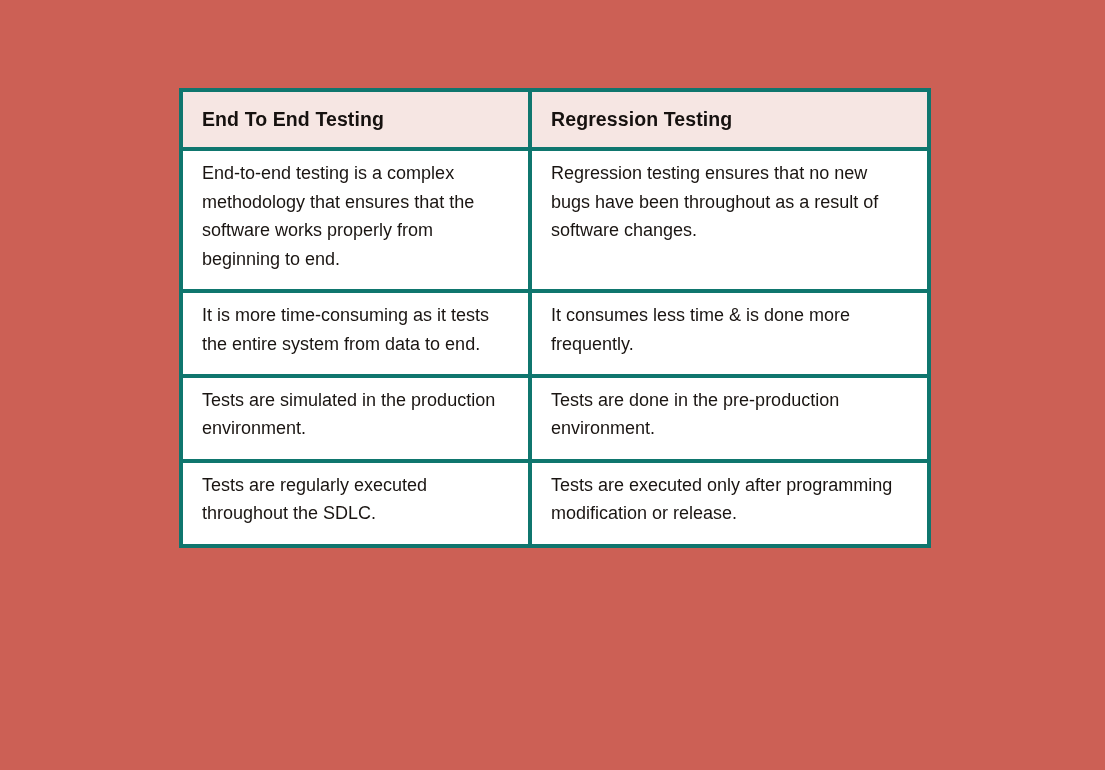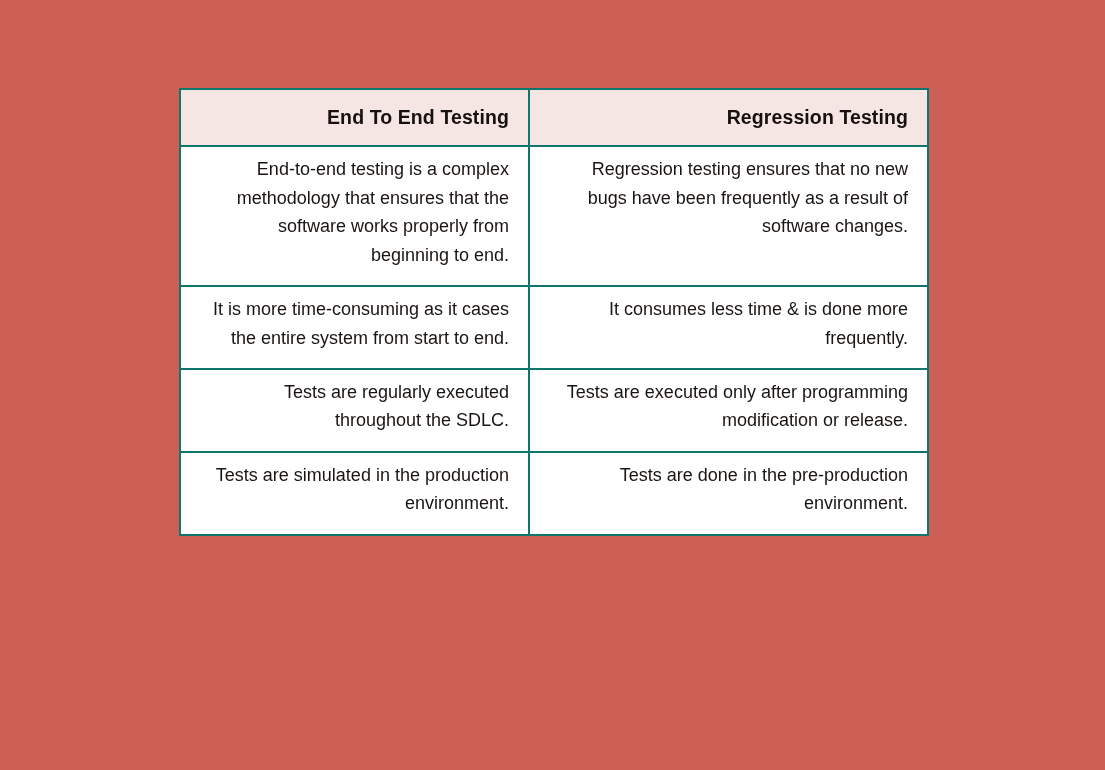--- a/index.html
+++ b/index.html
@@ -26,23 +26,23 @@
     width: 748px;
   }
   table.compare {
     border-collapse: collapse;
     width: 748px;
     background: #ffffff;
     table-layout: fixed;
   }
   table.compare th,
   table.compare td {
-    border: 2px solid #0f766e;
+    border: 4px solid #0f766e;
     vertical-align: top;
-    text-align: right;
+    text-align: left;
   }
   table.compare th {
     background: #f6e6e3;
     padding: 15px 19px 16px 19px;
     font-size: 19.5px;
     font-weight: bold;
     color: #16110f;
     letter-spacing: 0.1px;
     line-height: 1.25;
   }
@@ -68,30 +68,30 @@
       </colgroup>
       <thead>
         <tr>
           <th>End To End Testing</th>
           <th>Regression Testing</th>
         </tr>
       </thead>
       <tbody>
         <tr>
           <td>End-to-end testing is a complex methodology that ensures that the software works properly from beginning to end.</td>
-          <td>Regression testing ensures that no new bugs have been frequently as a result of software changes.</td>
+          <td>Regression testing ensures that no new bugs have been throughout as a result of software changes.</td>
         </tr>
         <tr>
-          <td>It is more time-consuming as it cases the entire system from start to end.</td>
+          <td>It is more time-consuming as it tests the entire system from data to end.</td>
           <td>It consumes less time &amp; is done more frequently.</td>
+        </tr>
+        <tr>
+          <td>Tests are simulated in the production environment.</td>
+          <td>Tests are done in the pre-production environment.</td>
         </tr>
         <tr>
           <td>Tests are regularly executed throughout the SDLC.</td>
           <td>Tests are executed only after programming modification or release.</td>
-        </tr>
-        <tr>
-          <td>Tests are simulated in the production environment.</td>
-          <td>Tests are done in the pre-production environment.</td>
         </tr>
       </tbody>
     </table>
   </div>
 </div>
 
 </body></html>

